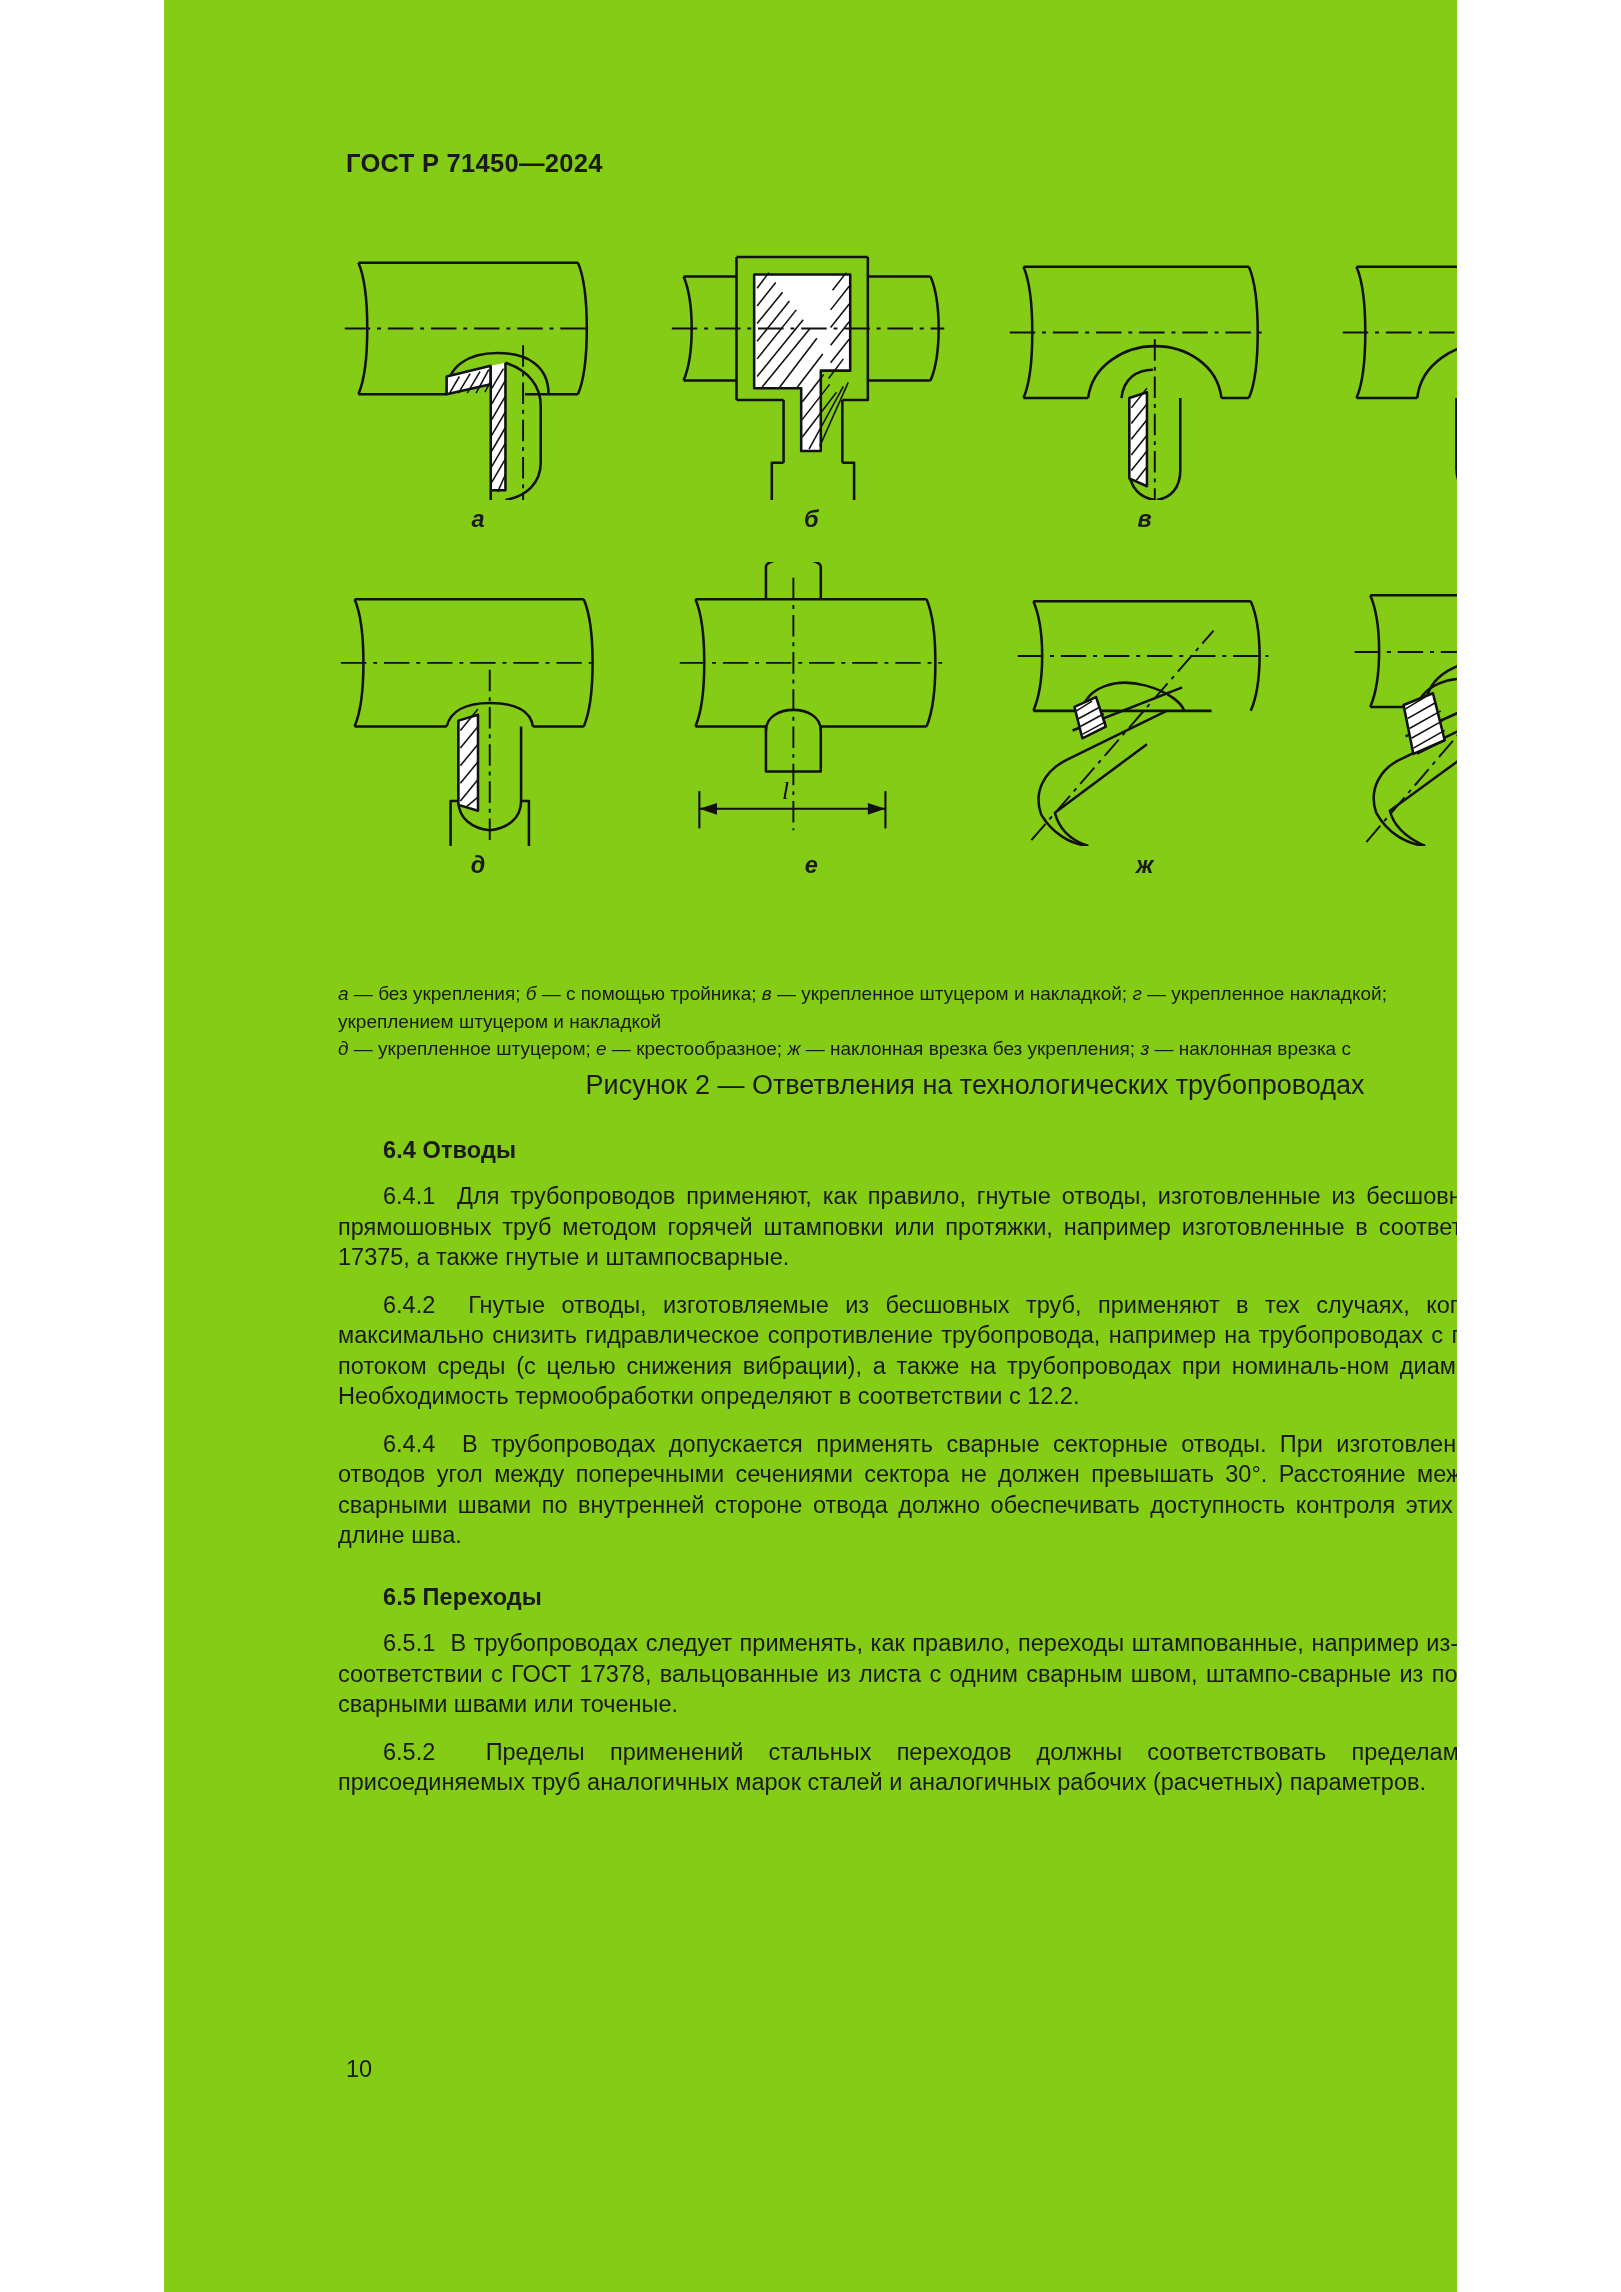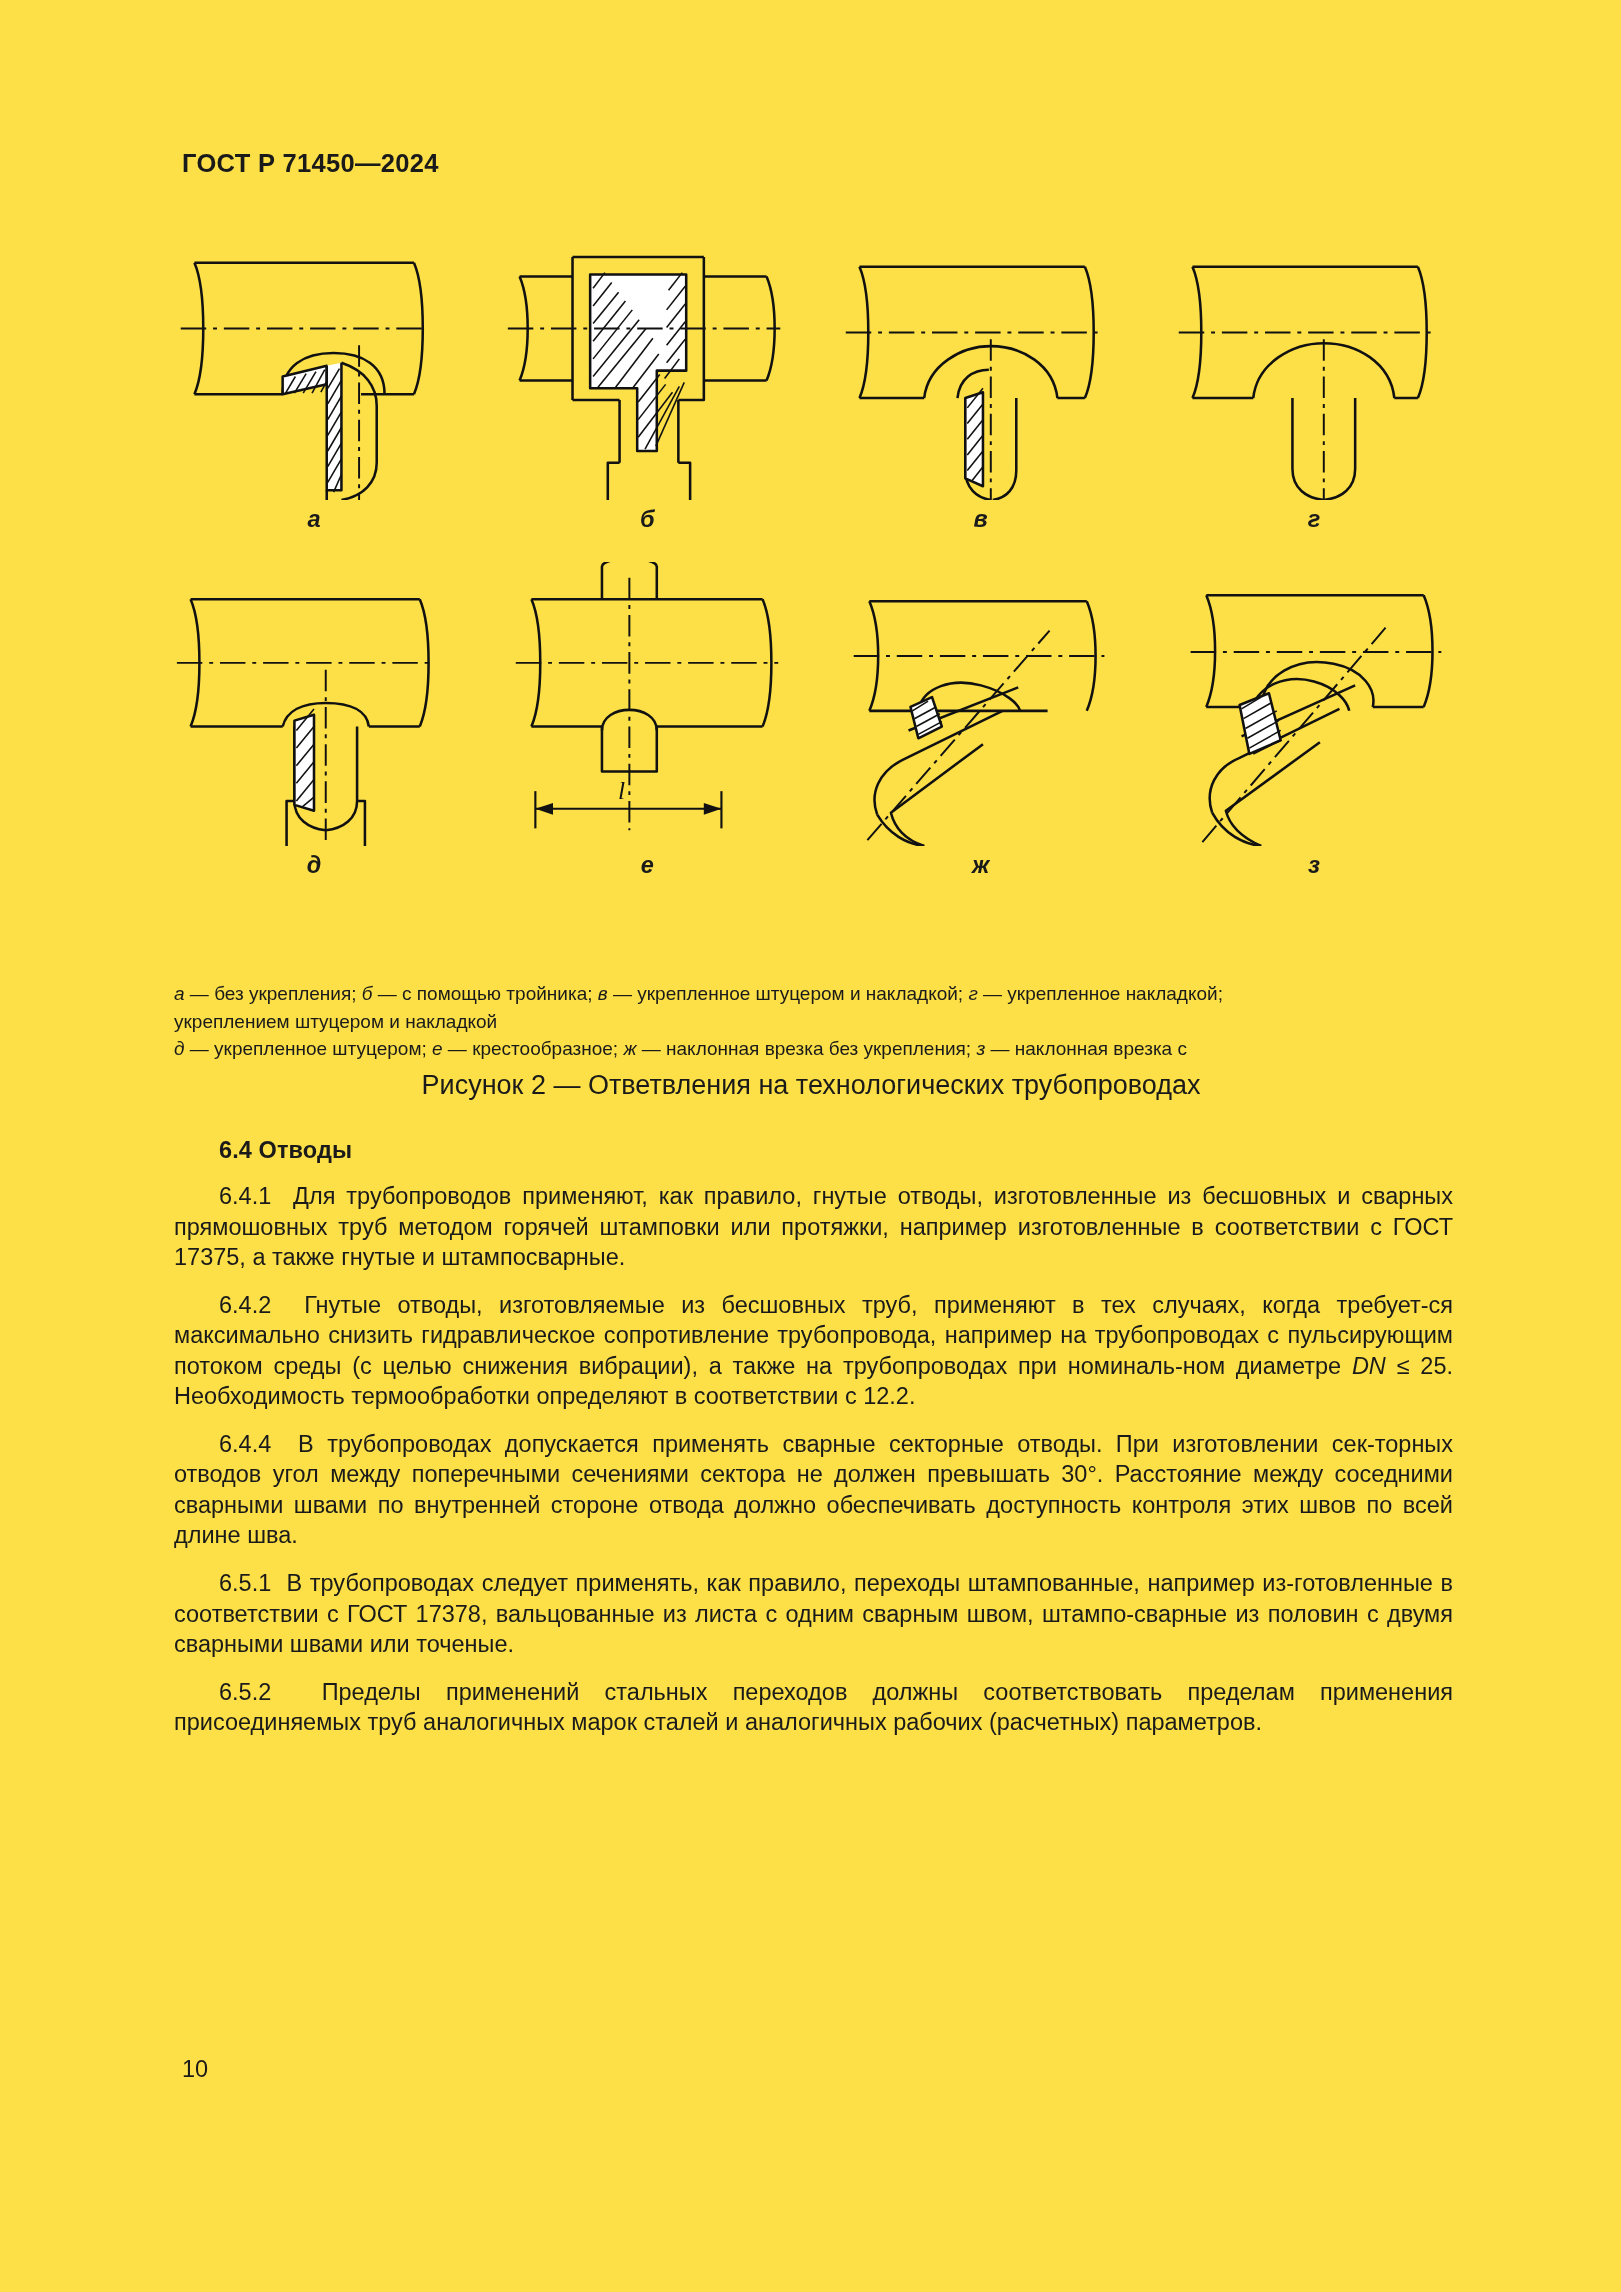--- a/index.html
+++ b/index.html
@@ -7,23 +7,23 @@
     margin: 0;
     padding: 0;
     background: #ffffff;
   }
   body {
     font-family: "Liberation Sans", sans-serif;
     color: #1a1a1a;
   }
   .page {
     position: relative;
-    width: 1621px;
+    width: 1293px;
     height: 2293px;
-    background: #fde047;
+    background: #84cc16;
     margin: 0 auto;
     overflow: hidden;
     box-sizing: border-box;
   }
 
   
   .doc-header {
     position: absolute;
     left: 182px;
     top: 149px;
@@ -444,20 +444,21 @@
   <div class="fig-caption">Рисунок 2 — Ответвления на технологических трубопроводах</div>
 
   <div class="body-text">
 
     <h2 class="section-head">6.4  Отводы</h2>
 
     <p class="para">6.4.1&nbsp;&nbsp;Для трубопроводов применяют, как правило, гнутые отводы, изготовленные из бесшовных и сварных прямошовных труб методом горячей штамповки или протяжки, например изготовленные в соответствии с ГОСТ 17375, а также гнутые и штампосварные.</p>
     <p class="para">6.4.2&nbsp;&nbsp;Гнутые отводы, изготовляемые из бесшовных труб, применяют в тех случаях, когда требует-ся максимально снизить гидравлическое сопротивление трубопровода, например на трубопроводах с пульсирующим потоком среды (с целью снижения вибрации), а также на трубопроводах при номиналь-ном диаметре <i>DN</i> ≤ 25. Необходимость термообработки определяют в соответствии с 12.2.</p>
     <p class="para">6.4.4&nbsp;&nbsp;В трубопроводах допускается применять сварные секторные отводы. При изготовлении сек-торных отводов угол между поперечными сечениями сектора не должен превышать 30°. Расстояние между соседними сварными швами по внутренней стороне отвода должно обеспечивать доступность контроля этих швов по всей длине шва.</p>
 
+    <h2 class="section-head spaced">6.5  Переходы</h2>
 
     <p class="para">6.5.1&nbsp;&nbsp;В трубопроводах следует применять, как правило, переходы штампованные, например из-готовленные в соответствии с ГОСТ 17378, вальцованные из листа с одним сварным швом, штампо-сварные из половин с двумя сварными швами или точеные.</p>
     <p class="para">6.5.2&nbsp;&nbsp;Пределы применений стальных переходов должны соответствовать пределам применения присоединяемых труб аналогичных марок сталей и аналогичных рабочих (расчетных) параметров.</p>
   </div>
 
   <div class="page-number">10</div>
 
 </div>
 
 

